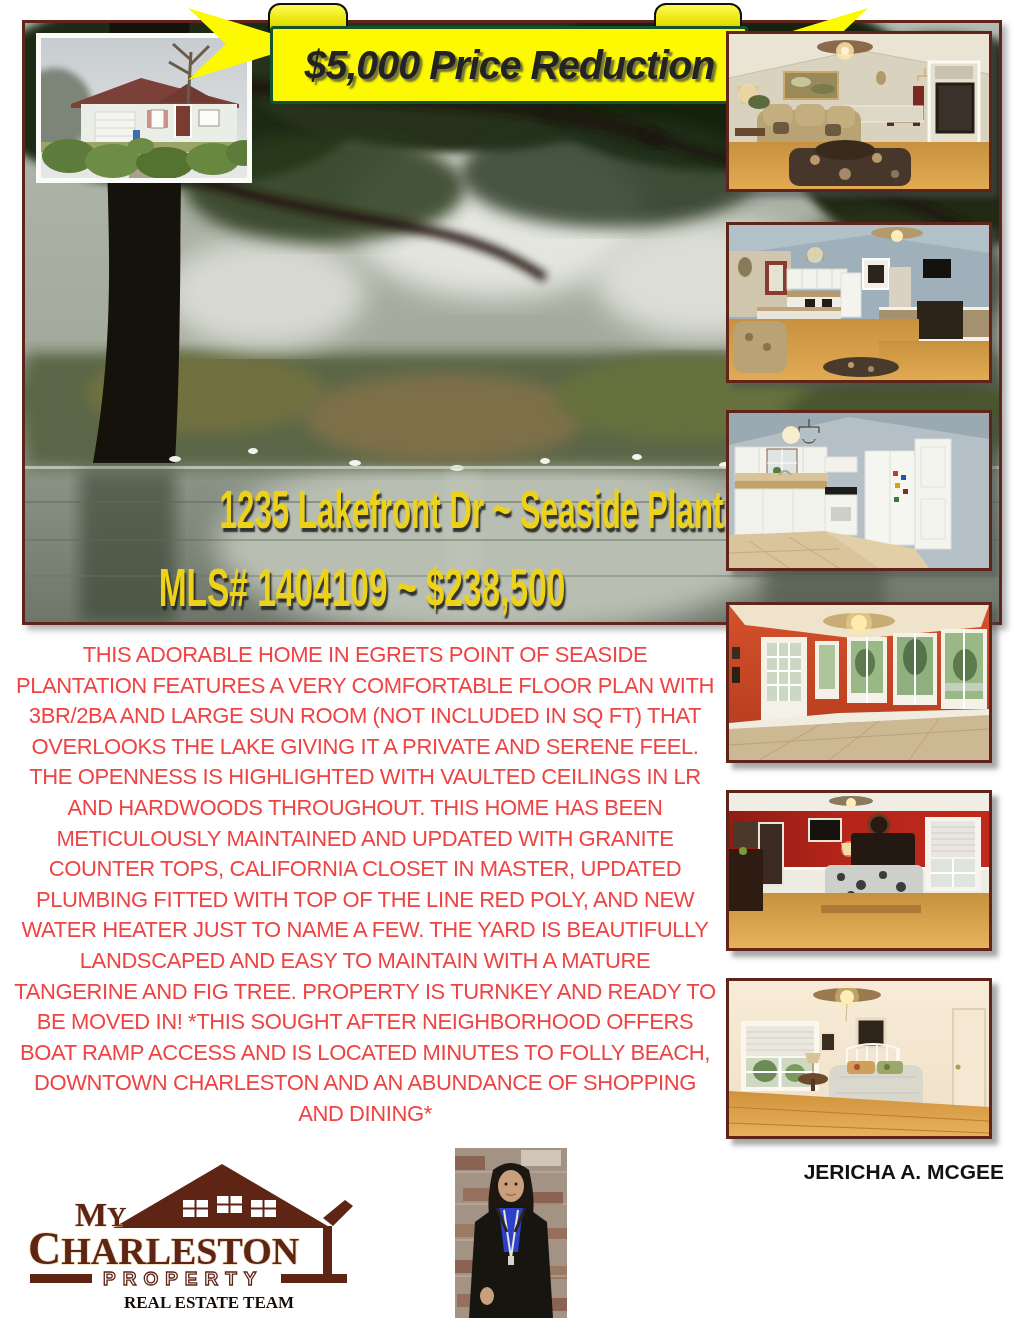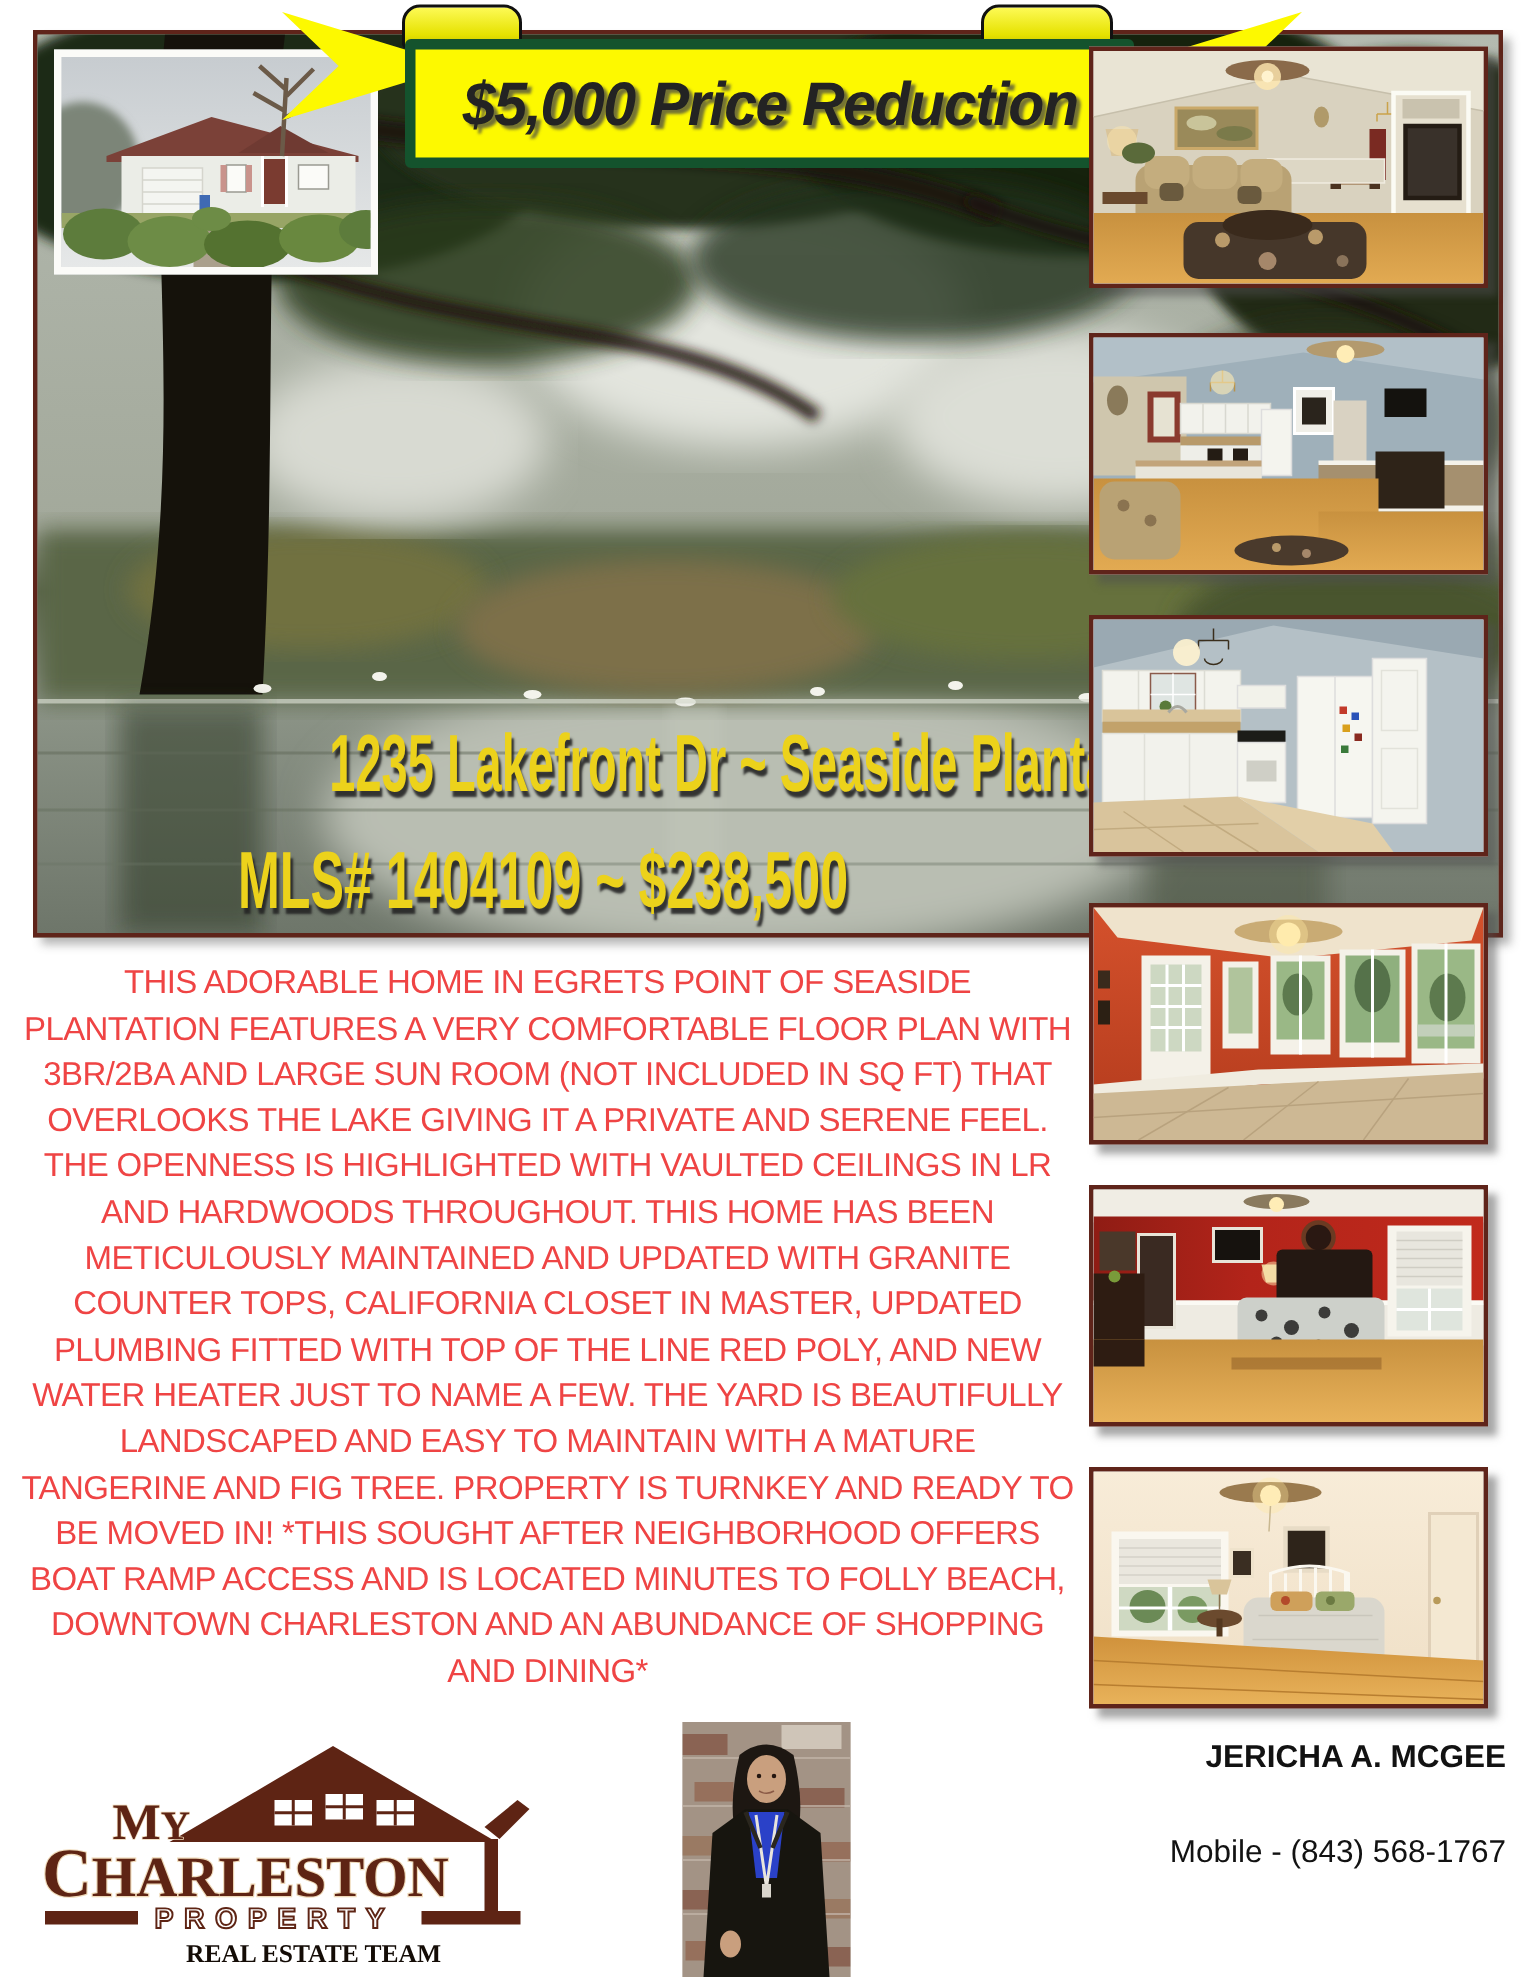--- a/index.html
+++ b/index.html
@@ -16,21 +16,21 @@
   
   .banner-wrap{position:absolute;left:188px;top:2px;width:680px;height:104px;}
   .tail{position:absolute;top:6px;width:118px;height:72px;background:#fdf900;
     filter:drop-shadow(1px 1px 0 #000) drop-shadow(-1px -1px 0 #000) drop-shadow(1px -1px 0 #000) drop-shadow(-1px 1px 0 #000);}
   .tail.left{left:0;clip-path:polygon(100% 50%,0 0,32% 50%,0 100%);}
   .tail.right{right:0;clip-path:polygon(0 50%,100% 0,68% 50%,100% 100%);}
   .roll{position:absolute;top:1px;height:26px;background:linear-gradient(#fdfa56,#e6e200 70%,#c8c400);
     border:2px solid #111;border-radius:12px 12px 4px 4px;}
   .roll.left{left:80px;width:76px;} .roll.right{right:126px;width:84px;}
   .banner-rect{position:absolute;left:82px;top:24px;width:472px;height:72px;background:#fdf900;
-    border:7px solid #14532d;border-radius:4px;display:flex;align-items:center;justify-content:center;}
+    border:3px solid #14532d;border-radius:4px;display:flex;align-items:center;justify-content:center;}
   .banner-text{font-style:italic;font-weight:bold;font-size:41px;color:#232323;letter-spacing:-1px;
     text-shadow:3px 3px 2px rgba(70,70,70,.75);white-space:nowrap;transform:scaleX(.96);}
   
   .headline{position:absolute;left:10px;width:705px;text-align:center;color:#ecd21b;font-weight:bold;
     white-space:nowrap;}
   .headline .hl-inner{display:inline-block;font-size:54px;
     text-shadow:3px 4px 2px rgba(35,35,35,.9);}
   .headline.h1{top:478px;} .headline.h1 .hl-inner{transform:scaleX(.58);}
   .headline.h2{top:556px;} .headline.h2 .hl-inner{transform:scaleX(.62);}
   
@@ -534,16 +534,15 @@
       <polygon points="44,60 68,60 63,104 49,104" fill="#2a41c8"></polygon>
       <path d="M49,62 L56,110 M63,62 L56,110" stroke="#e8e4dc" stroke-width="2" fill="none"></path>
       <rect x="53" y="108" width="6" height="9" fill="#d9d5cc"></rect>
       <path d="M42,60 L52,84 M70,60 L60,84" stroke="#2a261e" stroke-width="3"></path>
       <ellipse cx="32" cy="148" rx="7" ry="9" fill="#c99f7e"></ellipse>
     </svg>
   </div>
 
   <div class="contact">
     <div class="name">JERICHA A. MCGEE</div>
-    <div class="line">Mobile  - (843) 568-1767</div>
   </div>
 
 </div>
 
 </body></html>

